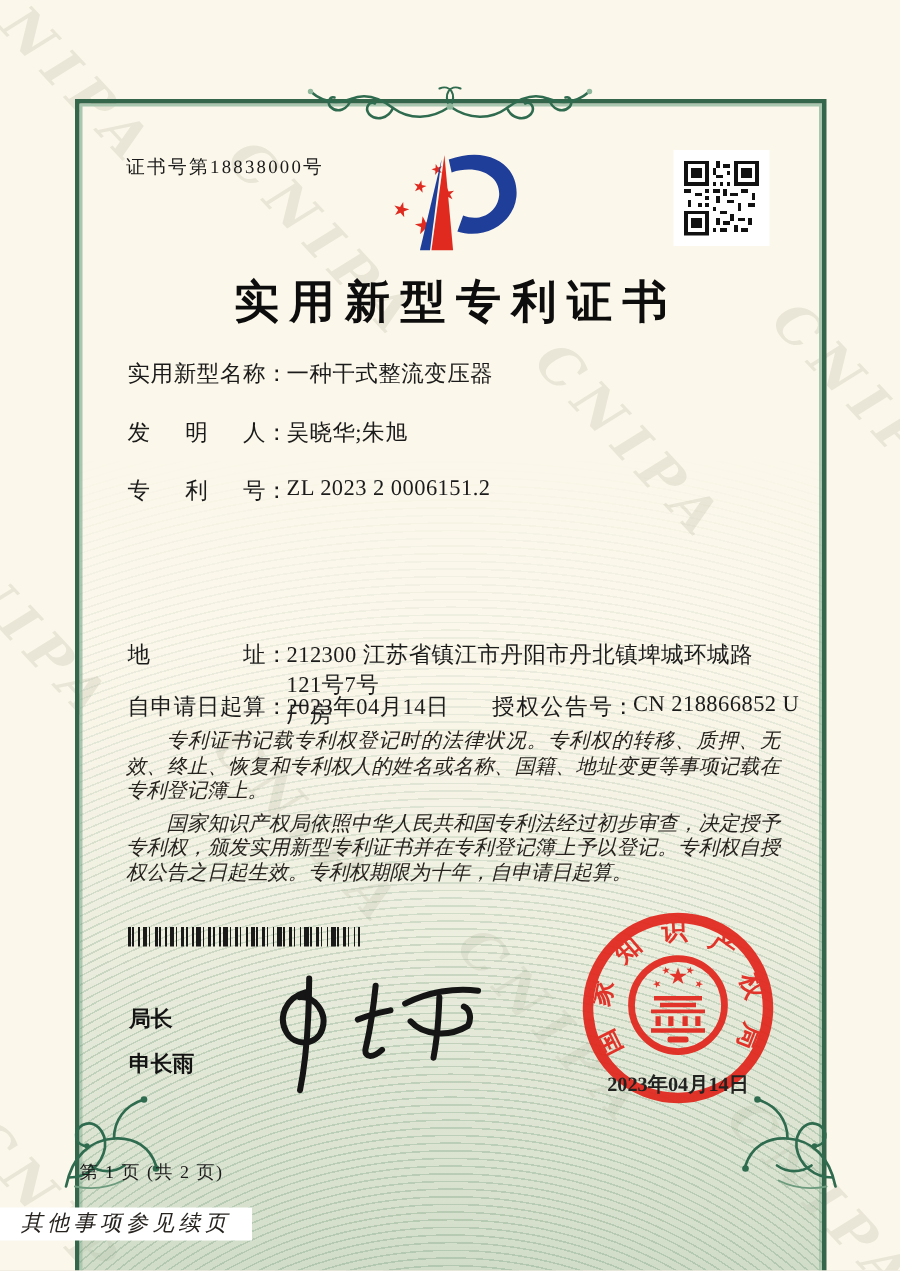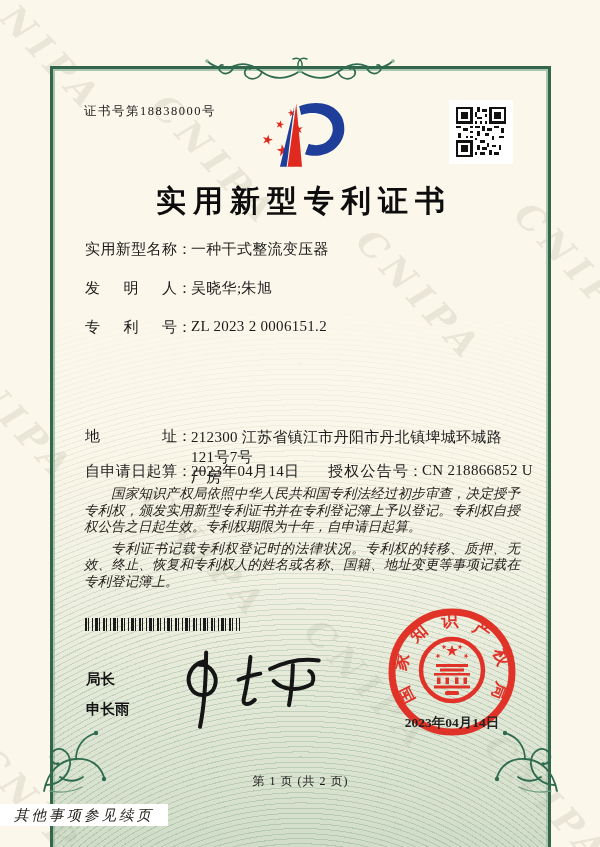--- a/index.html
+++ b/index.html
@@ -52,21 +52,21 @@
   .legal p{margin:0 0 5px 0; text-indent:2em;}
   
   .barcode{left:32px; top:549px; width:155px; height:13px;
     background:repeating-linear-gradient(90deg,
       #1a1a1a 0 2px, transparent 2px 3px, #1a1a1a 3px 4px, transparent 4px 7px,
       #1a1a1a 7px 8px, transparent 8px 10px, #1a1a1a 10px 13px, transparent 13px 14px,
       #1a1a1a 14px 15px, transparent 15px 18px);}
   .signer{left:33px; font-family:Liberation Sans, sans-serif; font-weight:700; font-size:14.5px; color:#141414;}
   .sig{left:120px; top:576px; z-index:2;}
   .seal{left:332px; top:536px; width:134px; height:134px; z-index:3;}
-  .pagenum{left:0; top:704px; width:100%; text-align:center; font-size:12px; letter-spacing:1px;}
+  .pagenum{left:0; top:704px; width:100%; text-align:left; font-size:12px; letter-spacing:1px;}
   .continuation{position:absolute; left:0; top:806px; width:100%; text-align:left; z-index:1;}
   .continuation span{background:#ffffff; padding:3px 14px; font-size:14.5px; font-style:italic;
                      letter-spacing:3px; color:#26221e;}
 </style>
 </head>
 <body>
 
 <div class="page">
 
   <span class="wm" style="left:40px;top:45px">CNIPA</span>
@@ -175,22 +175,22 @@
     </div>
     <div class="content-item row" style="top:358px">
       <span class="flabel">地址</span><span class="colon">：</span><span class="fval wrap"><span>212300 江苏省镇江市丹阳市丹北镇埤城环城路121号7号</span><br><span>厂房</span></span>
     </div>
     <div class="content-item row" style="top:393px">
       <span class="flabel">自申请日起算</span><span class="colon">：</span><span class="fval">2023年04月14日</span>
       <span class="pair2" style="left:247px"><span class="flabel short">授权公告号</span><span class="colon">：</span><span class="fval">CN 218866852 U</span></span>
     </div>
 
     <div class="content-item legal">
+      <p>专利证书记载专利权登记时的法律状况。专利权的转移、质押、无效、终止、恢复和专利权人的姓名或名称、国籍、地址变更等事项记载在专利登记簿上。</p>
       <p>国家知识产权局依照中华人民共和国专利法经过初步审查，决定授予专利权，颁发实用新型专利证书并在专利登记簿上予以登记。专利权自授权公告之日起生效。专利权期限为十年，自申请日起算。</p>
-      <p>专利证书记载专利权登记时的法律状况。专利权的转移、质押、无效、终止、恢复和专利权人的姓名或名称、国籍、地址变更等事项记载在专利登记簿上。</p>
     </div>
 
     <div class="content-item barcode"></div>
 
     <div class="content-item signer" style="top:601px">局长</div>
     <div class="content-item signer" style="top:631px">申长雨</div>
 
     <svg class="content-item sig" width="160" height="84" viewBox="0 0 160 84" style="transform:rotate(-3deg)">
       <g fill="none" stroke="#151515" stroke-width="4" stroke-linecap="round" stroke-linejoin="round">
         <path d="M32,14 C18,17 13,30 18,40 C23,50 38,50 42,39 C46,28 38,17 28,17"></path>

